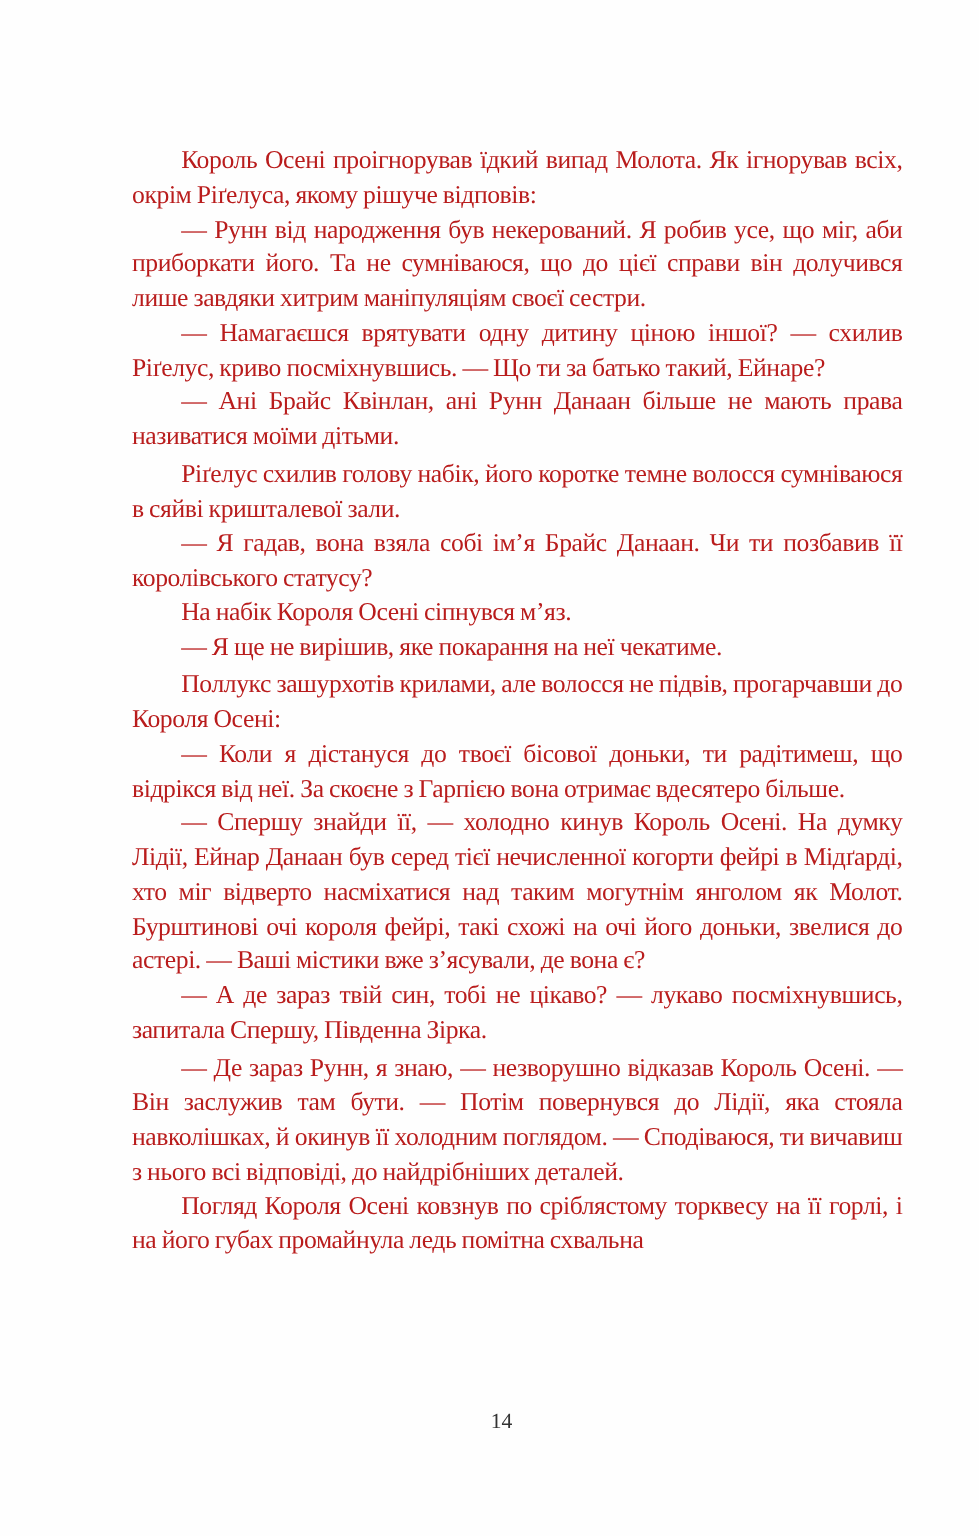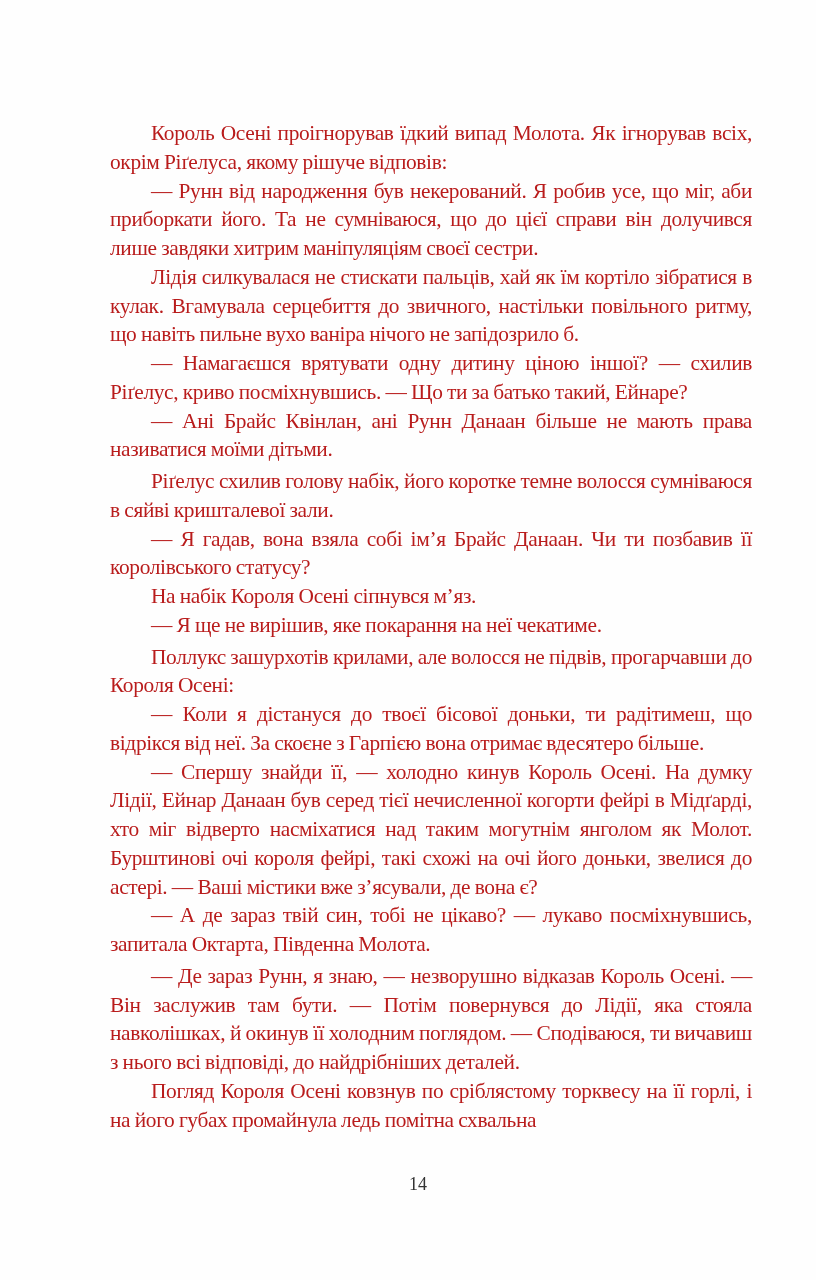--- a/index.html
+++ b/index.html
@@ -52,28 +52,27 @@
       color: #333;
     }
   </style>
 </head>
 <body>
 
 <div class="page">
   <div class="text-block">
     <p class="para">Король Осені проігнорував їдкий випад Молота. Як ігнорував всіх, окрім Ріґелуса, якому рішуче відповів:</p>
     <p class="para">— Рунн від народження був некерований. Я робив усе, що міг, аби приборкати його. Та не сумніваюся, що до цієї справи він долучився лише завдяки хитрим маніпуляціям своєї сестри.</p>
-    <p class="para">Лідія силкувалася не стискати пальців, хай як їм кортіло зібратися в кулак. Вгамувала серцебиття до звичного, настільки повільного ритму, що навіть пильне вухо ваніра нічого не запідозрило б.</p>
     <p class="para">— Намагаєшся врятувати одну дитину ціною іншої? — схилив Ріґелус, криво посміхнувшись. — Що ти за батько такий, Ейнаре?</p>
     <p class="para">— Ані Брайс Квінлан, ані Рунн Данаан більше не мають права називатися моїми дітьми.</p>
     <p class="para gap">Ріґелус схилив голову набік, його коротке темне волосся сумніваюся в сяйві кришталевої зали.</p>
     <p class="para">— Я гадав, вона взяла собі ім’я Брайс Данаан. Чи ти позбавив її королівського статусу?</p>
     <p class="para">На набік Короля Осені сіпнувся м’яз.</p>
     <p class="para">— Я ще не вирішив, яке покарання на неї чекатиме.</p>
     <p class="para gap">Поллукс зашурхотів крилами, але волосся не підвів, прогарчавши до Короля Осені:</p>
     <p class="para">— Коли я дістануся до твоєї бісової доньки, ти радітимеш, що відрікся від неї. За скоєне з Гарпією вона отримає вдесятеро більше.</p>
     <p class="para">— Спершу знайди її, — холодно кинув Король Осені. На думку Лідії, Ейнар Данаан був серед тієї нечисленної когорти фейрі в Мідґарді, хто міг відверто насміхатися над таким могутнім янголом як Молот. Бурштинові очі короля фейрі, такі схожі на очі його доньки, звелися до астері. — Ваші містики вже з’ясували, де вона є?</p>
-    <p class="para">— А де зараз твій син, тобі не цікаво? — лукаво посміхнувшись, запитала Октарта, Південна Молота.</p>
+    <p class="para">— А де зараз твій син, тобі не цікаво? — лукаво посміхнувшись, запитала Спершу, Південна Зірка.</p>
     <p class="para gap">— Де зараз Рунн, я знаю, — незворушно відказав Король Осені. — Він заслужив там бути. — Потім повернувся до Лідії, яка стояла навколішках, й окинув її холодним поглядом. — Сподіваюся, ти вичавиш з нього всі відповіді, до найдрібніших деталей.</p>
     <p class="para">Погляд Короля Осені ковзнув по сріблястому торквесу на її горлі, і на його губах промайнула ледь помітна схвальна</p>
   </div>
   <div class="page-number">14</div>
 </div>
 
 </body></html>

